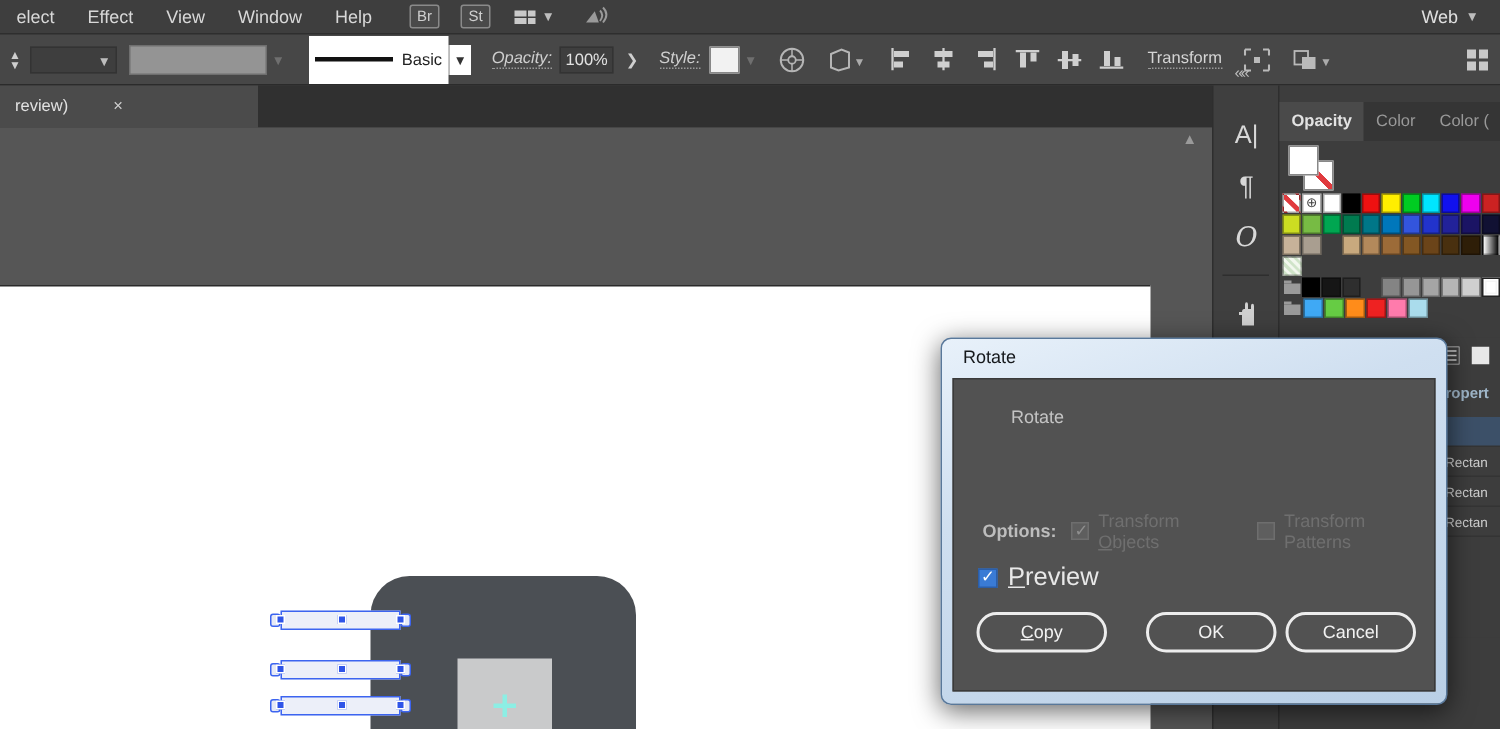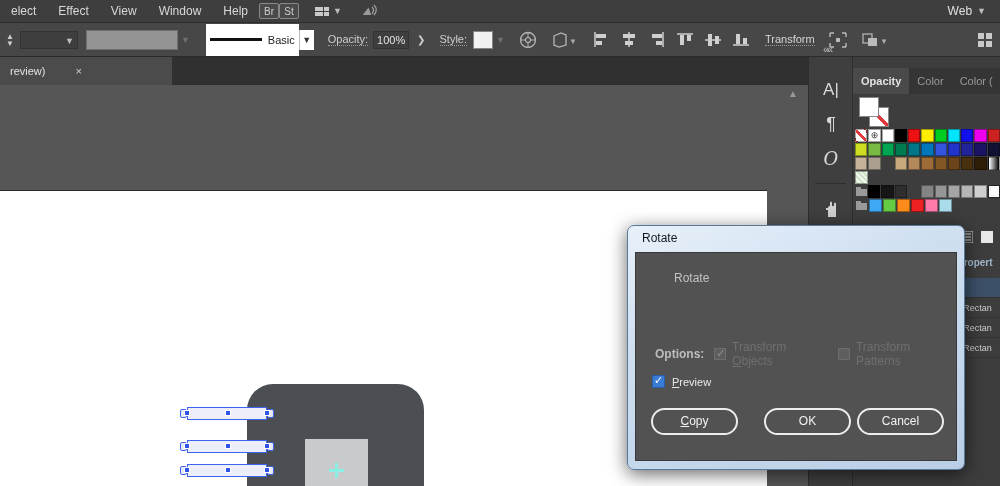--- a/index.html
+++ b/index.html
@@ -2,21 +2,21 @@
 <html><head>
 <meta charset="utf-8">
 <style>
   * { margin:0; padding:0; box-sizing:border-box; }
   html,body { width:1000px; height:486px; overflow:hidden; }
   body { font-family:"Liberation Sans", sans-serif; background:#3e3e3e; position:relative; color:#d6d6d6; }
 
   
   .menubar { position:absolute; left:0; top:0; width:1000px; height:22px; background:#3e3e3e; display:flex; align-items:center; font-size:12px; color:#d8d8d8; }
   .menu-item { padding:0 11px; height:22px; line-height:22px; cursor:default; }
-  .mb-badge { width:20px; height:16px; border:1px solid #8a8a8a; border-radius:2px; font-size:10px; color:#cfcfcf; display:flex; align-items:center; justify-content:center; background:#4a4a4a; }
+  .mb-badge { width:20px; height:16px; border:1px solid #8a8a8a; border-radius:2px; font-size:10px; color:#cfcfcf; display:flex; align-items:center; justify-content:center; margin-left:14px; background:#4a4a4a; }
   .ws-icon { margin-left:16px; display:flex; align-items:center; gap:4px; }
   .ws-sq { display:grid; grid-template-columns:8px 5px; grid-gap:1px; }
   .ws-sq i { background:#c9c9c9; height:4px; display:block; }
   .chev { font-size:9px; color:#bdbdbd; }
   .share-svg { margin-left:18px; opacity:.75; }
   .mb-right { margin-left:auto; display:flex; align-items:center; }
   .ws-switch { display:flex; align-items:center; gap:5px; margin-right:14px; font-size:12px; color:#e0e0e0; }
   .searchbox { width:150px; height:16px; background:#373737; border:1px solid #2c2c2c; border-radius:2px; display:flex; align-items:center; padding:0 5px; gap:4px; margin-right:30px; }
   .searchbox input { background:transparent; border:none; outline:none; color:#8f8f8f; font-size:10px; width:120px; font-family:"Liberation Sans",sans-serif; }
 
@@ -24,21 +24,21 @@
   .controlbar { position:absolute; left:0; top:22px; width:1000px; height:35px; background:#474747; border-top:1px solid #2e2e2e; border-bottom:1px solid #2b2b2b; display:flex; align-items:center; font-size:11px; }
   .anchor-chevs { margin-left:6px; color:#cfcfcf; font-size:8px; line-height:7px; text-align:center; }
   .cb-dd { width:58px; height:18px; background:#3e3e3e; border:1px solid #333; margin-left:6px; position:relative; }
   .cb-dd .chev { position:absolute; right:3px; top:4px; }
   .fill-swatch { width:92px; height:20px; background:#949494; border:1px solid #6f6f6f; margin-left:8px; }
   .dis-chev { color:#6f6f6f; font-size:9px; margin-left:3px; }
   .strokebox { margin-left:16px; height:32px; background:#ffffff; display:flex; align-items:center; padding:0 4px; gap:6px; }
   .strokeline { width:52px; height:3px; background:#111; }
   .strokebox span { color:#222; font-size:11px; }
   .strokechev { width:15px; height:20px; background:#fff; border-left:1px solid #bbb; color:#333; display:flex; align-items:center; justify-content:center; font-size:9px; }
-  .lbl { color:#cfcfcf; border-bottom:1px dotted #9a9a9a; margin-left:14px; }
+  .lbl { color:#cfcfcf; border-bottom:1px dotted #9a9a9a; margin-left:14px;font-style:italic; }
   .opacity-field { width:36px; height:18px; background:#3e3e3e; border:1px solid #333; color:#e2e2e2; font-size:11px; text-align:center; line-height:17px; margin-left:5px; }
   .gt { color:#cfcfcf; margin-left:8px; font-size:10px; }
   .style-swatch { width:20px; height:18px; background:#f2f2f2; border:1px solid #888; margin-left:6px; }
   .cb-icon { margin-left:14px; opacity:.85; display:flex; align-items:center; }
   .align-group { display:flex; gap:12px; margin-left:16px; }
   .transform-link { color:#d5d5d5; border-bottom:1px dotted #9a9a9a; margin-left:16px; }
   .ws4 { margin-left:auto; margin-right:8px; display:grid; grid-template-columns:6px 6px; grid-gap:2px; }
   .ws4 i { width:6px; height:6px; background:#c9c9c9; }
 
   
@@ -113,21 +113,21 @@
   .ak::first-letter { text-decoration:underline; }
   .angle-label { color:#b9b9b9; font-size:12px; }
   .dial { width:32px; height:32px; border:3px solid #ececec; border-radius:50%; margin-left:10px; position:relative; background:#525252; }
   .dial::after { content:""; position:absolute; left:12px; top:2px; width:3px; height:13px; background:#ececec; }
   .angle-field { width:57px; height:23px; background:#404040; border:1px solid #2b2b2b; color:#e3e3e3; font-size:12px; margin-left:12px; padding-left:10px; line-height:21px; }
   .options-row { position:absolute; left:19px; top:87px; display:flex; align-items:center; font-size:12px; }
   .options-label { color:#bdbdbd; font-weight:bold; }
   .cbx { width:12px; height:12px; border:1px solid #6e6e6e; margin:0 6px 0 10px; background:#5e5e5e; position:relative; }
   .cbx.checked-dis::after { content:"✓"; position:absolute; left:1px; top:-2px; color:#8f8f8f; font-size:11px; }
   .dis-label { color:#6f6f6f; }
-  .preview-row { position:absolute; left:16px; top:122px; display:flex; align-items:center; font-size:11px; }
+  .preview-row { position:absolute; left:16px; top:122px; display:flex; align-items:center; font-size:17px; }
   .cbx-blue { width:13px; height:13px; background:#3a7bd5; border:1px solid #2b5ea8; position:relative; margin-right:7px; }
   .cbx-blue::after { content:"✓"; position:absolute; left:1px; top:-2px; color:#fff; font-size:11px; }
   .preview-label { color:#e8e8e8; }
   .btn-row { position:absolute; left:0; right:0; top:155px; }
   .pill { position:absolute; height:27px; border:2px solid #ededed; border-radius:14px; background:transparent; color:#f2f2f2; font-size:12px; font-family:"Liberation Sans",sans-serif; text-align:center; line-height:23px; cursor:pointer; }
   .btn-copy { left:15px; width:87px; }
   .btn-ok { left:128px; width:87px; }
   .btn-cancel { left:221px; width:87px; }
 
   svg { display:block; }

